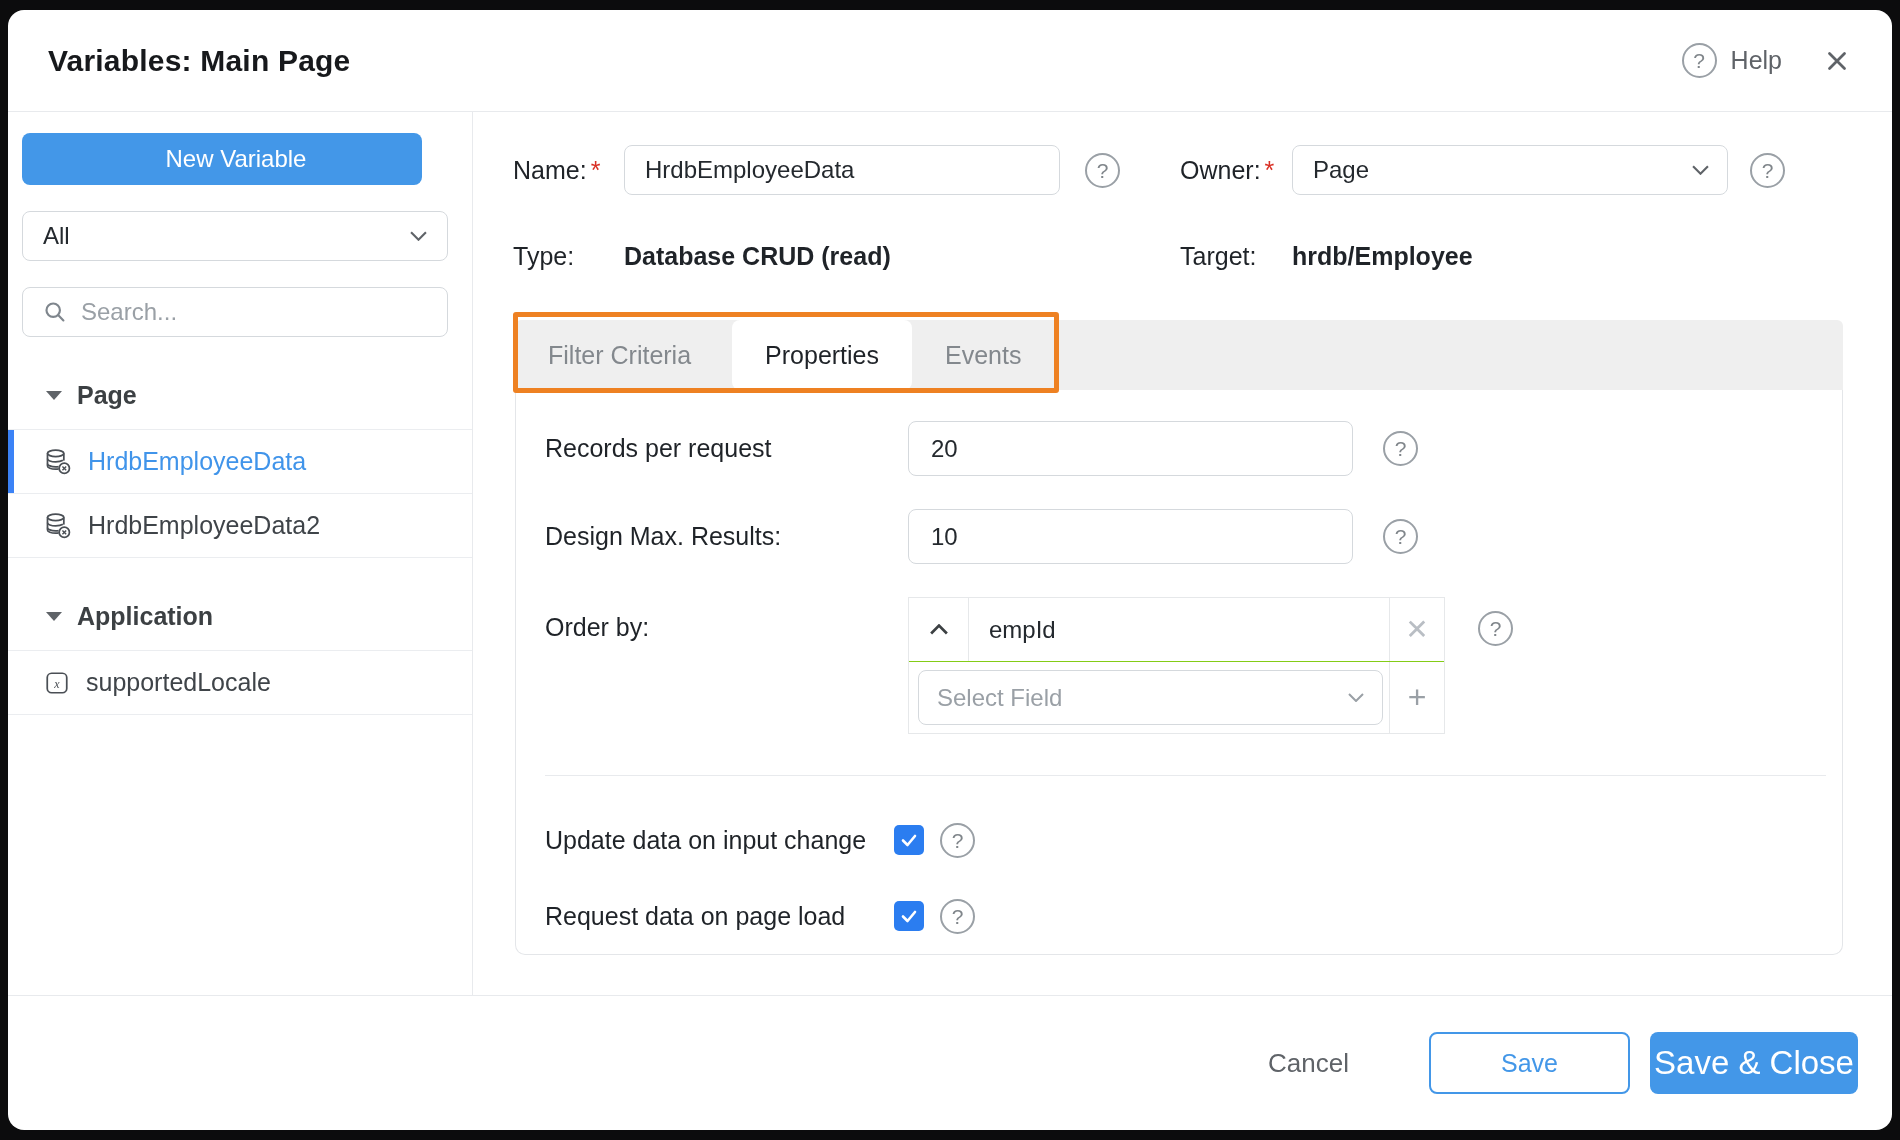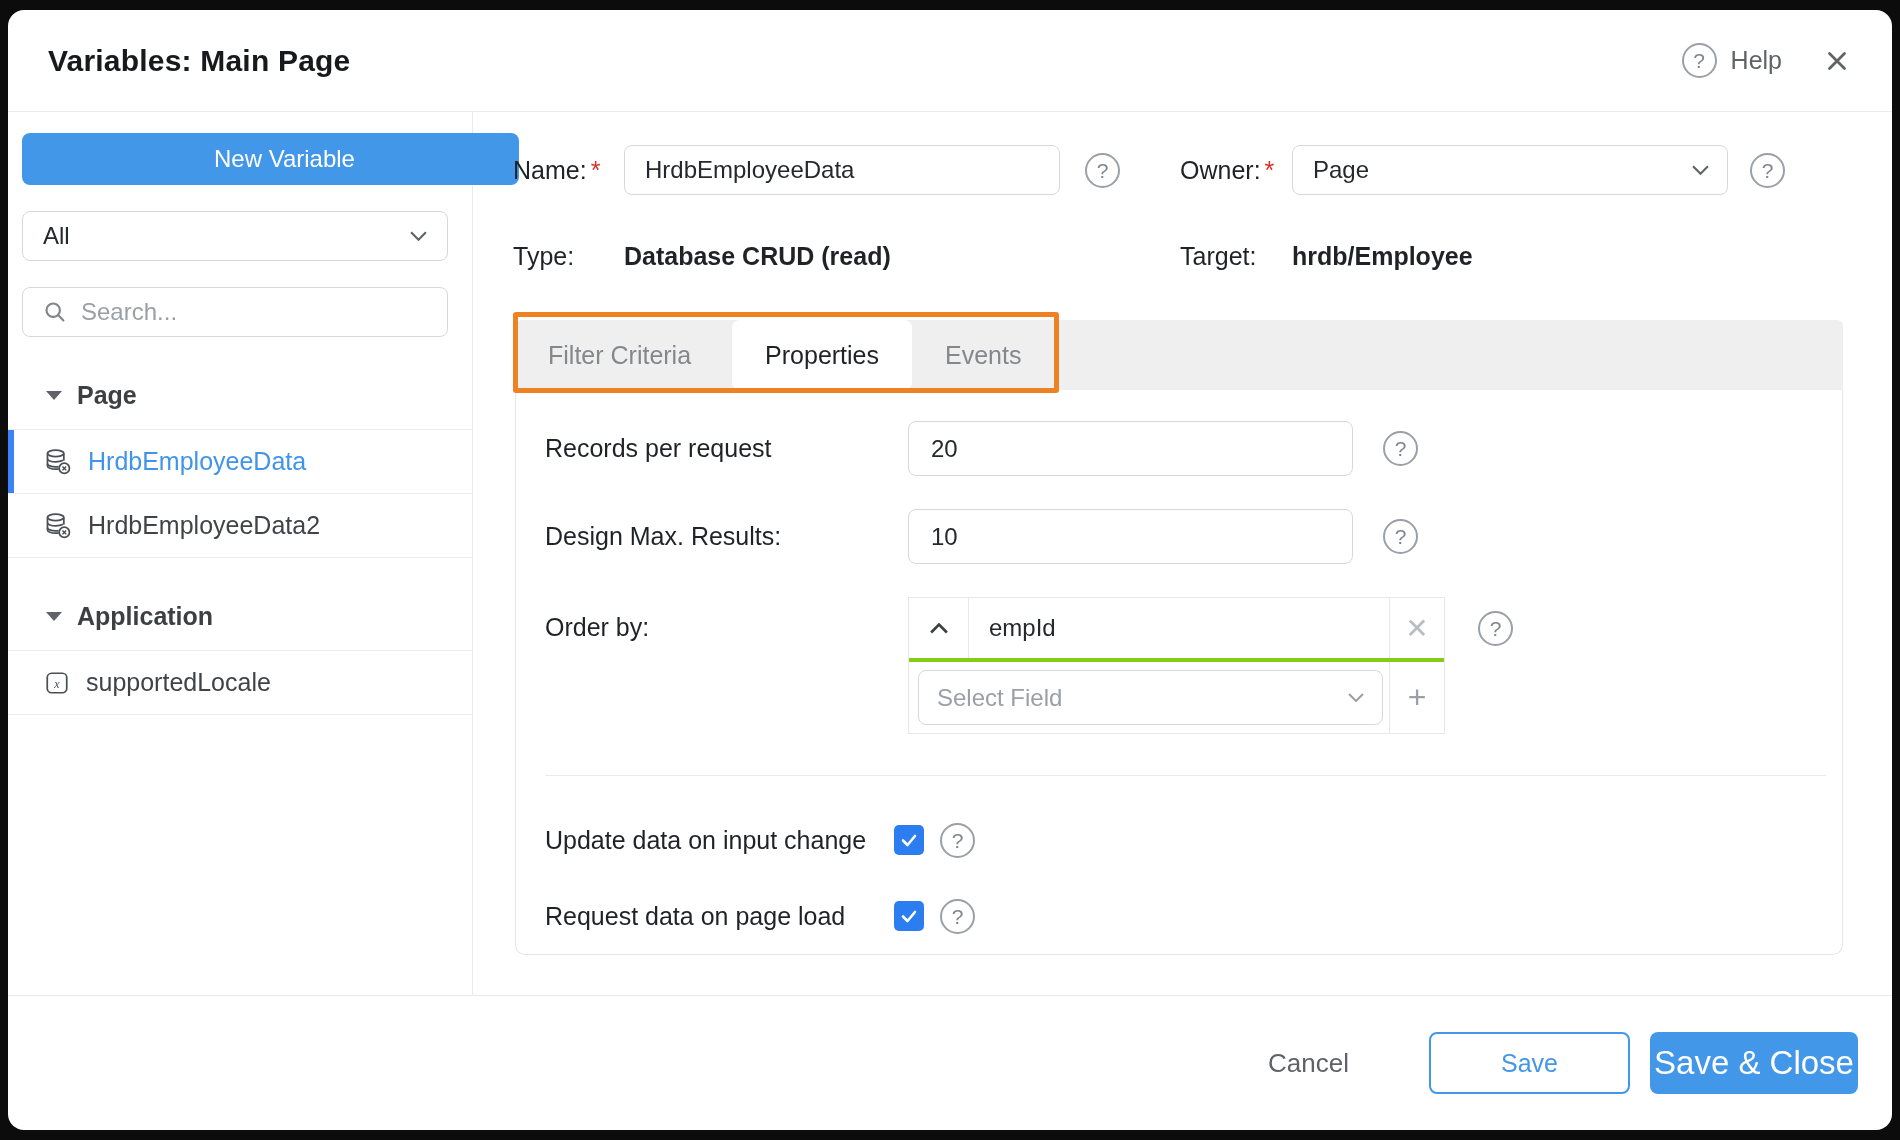--- a/index.html
+++ b/index.html
@@ -13,21 +13,21 @@
   .dlg-header-right { margin-left:auto; display:flex; align-items:center; gap:14px; }
   .qcircle { width:35px; height:35px; border:2px solid #9aa0a6; border-radius:50%; color:#80868b; display:flex; align-items:center; justify-content:center; font-size:21px; line-height:1; cursor:pointer; }
   .help-label { font-size:25px; color:#5f6368; margin-right:26px; cursor:pointer; }
   .close-x { cursor:pointer; display:flex; align-items:center; }
 
   
   .dlg-body { flex:1 1 auto; display:flex; min-height:0; }
 
   
   .sidebar { width:465px; flex:0 0 auto; border-right:1px solid #e8eaed; padding-top:21px; }
-  .new-var-btn { display:flex; align-items:center; justify-content:center; margin:0 24px 0 14px; height:52px; background:#4397e8; color:#fff; font-size:24px; font-weight:500; border:none; border-radius:8px; width:497px; cursor:pointer; font-family:inherit;padding-left:28px; }
+  .new-var-btn { display:flex; align-items:center; justify-content:center; margin:0 24px 0 14px; height:52px; background:#4397e8; color:#fff; font-size:24px; font-weight:500; border:none; border-radius:8px; width:400px; cursor:pointer; font-family:inherit;padding-left:28px; }
   .side-select, .side-search { margin:26px 24px 0 14px; height:50px; border:1px solid #d5d9dd; border-radius:8px; display:flex; align-items:center; padding:0 20px; background:#fff; }
   .side-select { justify-content:space-between; font-size:24px; color:#24292e; cursor:pointer; }
   .side-search { gap:14px; }
   .side-search input { border:none; outline:none; font-size:24px; color:#24292e; flex:1; font-family:inherit; }
   .side-search input::placeholder { color:#9aa0a6; }
   .section-header { margin-top:24px; height:68px; display:flex; align-items:center; gap:15px; padding-left:38px; font-size:25px; font-weight:700; color:#3c4043; cursor:pointer; }
   .tri-down { width:0; height:0; border-left:8px solid transparent; border-right:8px solid transparent; border-top:9px solid #5f6368; }
   .var-list { border-bottom:1px solid #ebedf0; }
   .var-item { position:relative; height:64px; border-top:1px solid #ebedf0; display:flex; align-items:center; gap:16px; padding-left:36px; font-size:25px; color:#3f4449; cursor:pointer; }
   .var-item.selected { color:#4094ea; }
@@ -55,21 +55,21 @@
   
   .panel { margin-left:2px; width:1328px; height:565px; border:1px solid #e4e6e9; border-top:none; border-radius:0 0 10px 10px; background:#fff; padding:31px 0 0 29px; }
   .p-row { display:flex; align-items:center; }
   .p-label { width:363px; font-size:25px; color:#1f2328; flex:0 0 auto; }
   .p-input { width:445px; height:55px; border:1px solid #d5d9dd; border-radius:8px; padding:0 22px; font-size:24px; color:#24292e; outline:none; font-family:inherit; }
   .p-help { margin-left:30px; }
   .mt33 { margin-top:33px; }
   .orderby-row { margin-top:33px; display:flex; align-items:flex-start; }
   .orderby-row .p-label { padding-top:16px; }
   .ob-grid { width:537px; border:1px solid #e6e8ea; display:flex; flex-direction:column; }
-  .ob-r1 { display:flex; height:64px; border-bottom:4px solid #84cc16; }
+  .ob-r1 { display:flex; height:64px; border-bottom:1px solid #84cc16; }
   .ob-caret { width:60px; border-right:1px solid #e6e8ea; display:flex; align-items:center; justify-content:center; cursor:pointer; }
   .ob-field { flex:1; display:flex; align-items:center; padding-left:20px; font-size:24px; color:#24292e; }
   .ob-del { width:55px; border-left:1px solid #e6e8ea; display:flex; align-items:center; justify-content:center; font-size:28px; font-weight:300; color:#b9bec4; cursor:pointer; }
   .ob-r2 { display:flex; height:71px; }
   .ob-selwrap { flex:1; display:flex; }
   .ob-select { margin:8px 6px 8px 9px; flex:1; border:1px solid #d5d9dd; border-radius:8px; display:flex; align-items:center; justify-content:space-between; padding:0 18px; cursor:pointer; }
   .ob-select .ph { font-size:24px; color:#9aa0a6; }
   .ob-add { width:55px; border-left:1px solid #e6e8ea; display:flex; align-items:center; justify-content:center; font-size:32px; font-weight:300; color:#9aa0a6; cursor:pointer; }
   .p-divider { margin-top:41px; width:1281px; height:1px; background:#e8eaed; }
   .chk-row { margin-top:44px; display:flex; align-items:center; height:40px; }

